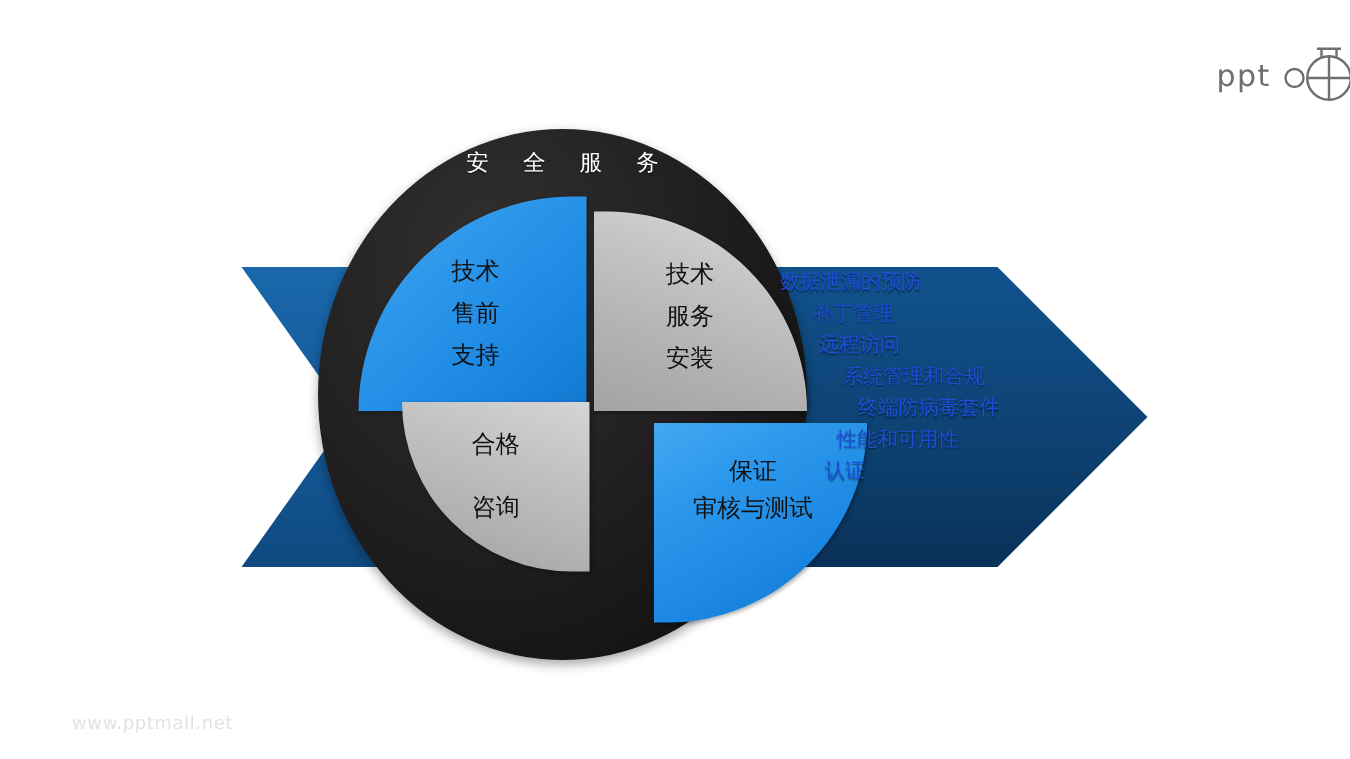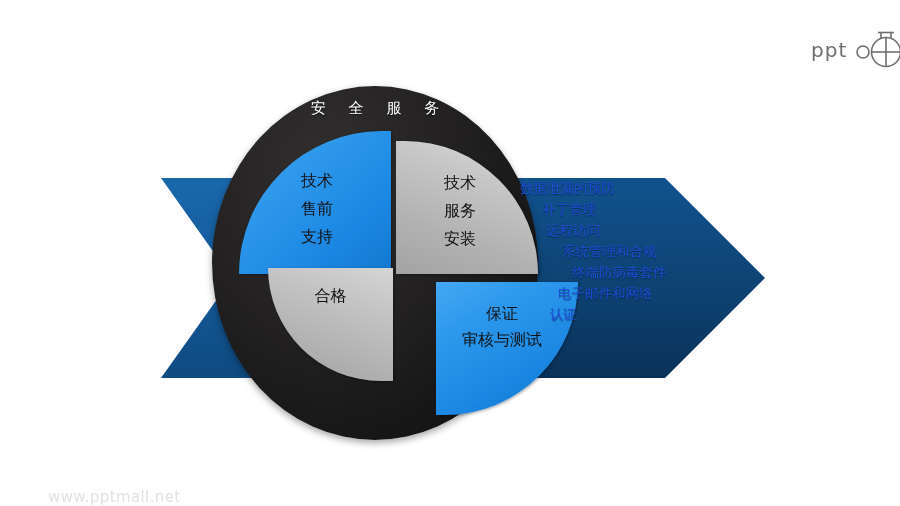--- a/index.html
+++ b/index.html
@@ -157,22 +157,22 @@
     height: 21px;
     line-height: 21px;
     white-space: nowrap;
     text-shadow: 0 1px 1px rgba(0,0,0,0.45);
   }
 
   
   #footer {
     position: absolute;
     left: 48px;
-    top: 488px;
-    font-size: 15px;
+    top: 475px;
+    font-size: 12px;
     color: #e2e2e2;
     letter-spacing: 0.4px;
     font-family: "DejaVu Sans", sans-serif;
   }
 </style>
 </head>
 <body>
 
 <div id="slide">
 
@@ -211,34 +211,35 @@
   <div class="quad" id="quad-tr">
     <div class="qlabel">
       <div>技术</div>
       <div>服务</div>
       <div>安装</div>
     </div>
   </div>
 
   <div class="quad" id="quad-bl">
     <div class="qlabel">合格</div>
+    <div class="qlabel second">咨询</div>
   </div>
 
   <div class="quad" id="quad-br">
     <div class="qlabel">保证</div>
     <div class="qlabel second">审核与测试</div>
   </div>
 
   <div id="service-list">
     <div class="sitem" style="padding-left:0px">数据泄漏的预防</div>
     <div class="sitem" style="padding-left:22px">补丁管理</div>
     <div class="sitem" style="padding-left:26px">远程访问</div>
     <div class="sitem" style="padding-left:42px">系统管理和合规</div>
     <div class="sitem" style="padding-left:52px">终端防病毒套件</div>
-    <div class="sitem" style="padding-left:38px">电子邮件和网络</div>
+    <div class="sitem" style="padding-left:38px">性能和可用性</div>
     <div class="sitem" style="padding-left:30px">认证</div>
   </div>
 
   <div id="logo">
     <div id="logo-text">ppt</div>
     <svg id="logo-mark" width="52" height="50" viewBox="0 0 52 50">
 
       <circle cx="8" cy="30" r="6" fill="none" stroke="#6f6f6f" stroke-width="1.6"></circle>
 
       <circle cx="31" cy="30" r="14.5" fill="none" stroke="#6f6f6f" stroke-width="1.6"></circle>

